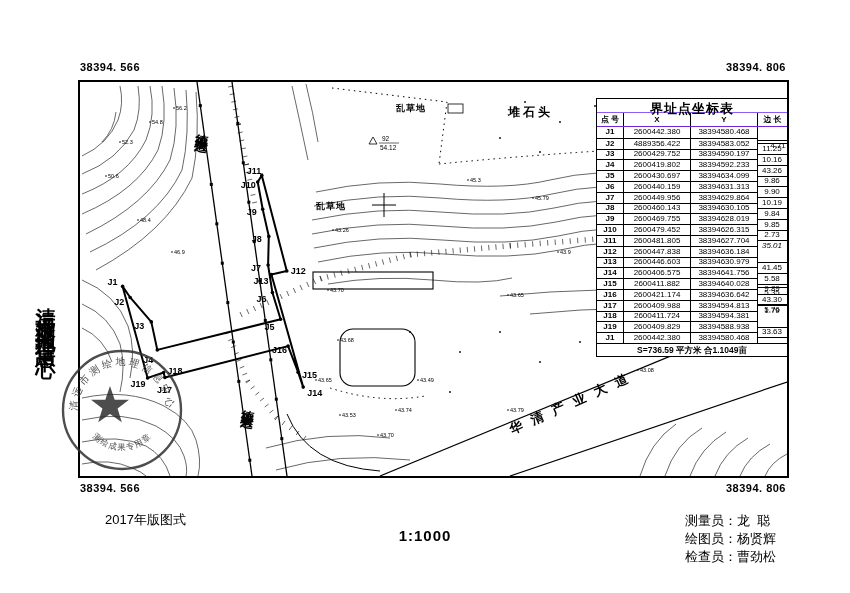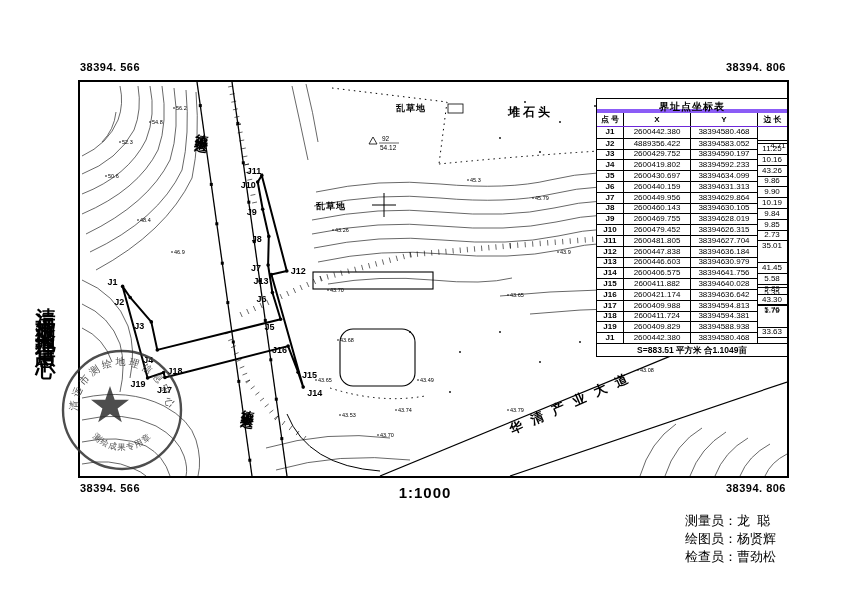--- a/index.html
+++ b/index.html
@@ -3,37 +3,37 @@
 <meta charset="utf-8">
 <style>
   html,body{margin:0;padding:0;background:#fff;}
   body{width:850px;height:593px;overflow:hidden;font-family:"Liberation Sans",sans-serif;color:#000;}
   .sheet{position:relative;width:850px;height:593px;background:#fff;}
   .title{position:absolute;top:33px;left:0;right:0;text-align:center;font-size:18px;font-weight:bold;letter-spacing:1px;}
   .corner{position:absolute;font-size:11px;font-weight:bold;letter-spacing:.5px;white-space:pre;}
   .frame{position:absolute;left:78px;top:80px;width:711px;height:398px;border:2px solid #000;box-sizing:border-box;background:#fff;}
   svg.map{position:absolute;left:0;top:0;}
   .ctable{position:absolute;top:16px;right:-1px;width:190px;background:#fff;border:1.5px solid #000;font-size:8px;line-height:1;z-index:5;}
-  .ct-title{height:14px;text-align:center;font-weight:bold;font-size:10px;border-bottom:4px solid #8b5cf6;padding-top:3px;box-sizing:border-box;letter-spacing:1px;}
+  .ct-title{height:14px;text-align:center;font-weight:bold;font-size:13px;border-bottom:1px solid #8b5cf6;padding-top:3px;box-sizing:border-box;letter-spacing:1px;}
   .ct-head{display:flex;height:13px;border-bottom:1px solid #6d28d9;}
   .ct-head .c{display:flex;align-items:center;justify-content:center;font-weight:bold;box-sizing:border-box;}
   .w1{width:26px}.w2{width:67px}.w3{width:67px}.w4{width:30px}
   .bl{border-left:1px solid #000;}
   .ct-rows{position:relative;height:216px;}
   .trow{display:flex;height:10.8px;}
   .trow .cell{display:flex;align-items:center;justify-content:center;box-sizing:border-box;border-top:1px solid #000;}
   .trow:first-child .cell{border-top:none;}
   .trow .sp4{box-sizing:border-box;border-left:1px solid #000;}
   .slen{position:absolute;left:160px;width:30px;height:10.8px;border-top:1px solid #000;display:flex;align-items:center;justify-content:center;box-sizing:border-box;background:transparent;}
   .slen.last{border-bottom:1px solid #000;}
   .ct-foot{height:13px;border-top:1px solid #000;text-align:center;font-weight:bold;font-size:8.5px;padding-top:2px;box-sizing:border-box;}
   .vlabel{position:absolute;left:33px;top:292px;writing-mode:vertical-rl;text-orientation:upright;font-size:20px;font-weight:600;letter-spacing:5px;z-index:3;}
   .seal{position:absolute;left:57px;top:345px;z-index:6;opacity:.85;}
   .datum{position:absolute;left:105px;top:511px;font-size:13px;line-height:17.5px;}
-  .scale{position:absolute;left:0;right:0;top:484px;text-align:center;font-size:15px;letter-spacing:1px;font-weight:600;}
+  .scale{position:absolute;left:0;right:0;top:527px;text-align:center;font-size:15px;letter-spacing:1px;font-weight:600;}
   .credits{position:absolute;left:685px;top:512px;font-size:13px;line-height:18px;white-space:pre;}
   
   text{font-family:"Liberation Sans",sans-serif;}
   .jlab{font-size:9px;font-weight:bold;}
   .arealab{font-weight:bold;}
   .spot{font-size:5.5px;}
   .roadlab{font-size:13px;font-weight:bold;}
 </style>
 </head>
 <body>
@@ -497,31 +497,31 @@
           <div class="slen" style="top: 13px; padding-left: 12px;">4.71</div>
           <div class="slen" style="top: 16.2px;">11.25</div>
           <div class="slen" style="top: 27px;">10.16</div>
           <div class="slen" style="top: 37.8px;">43.26</div>
           <div class="slen" style="top: 48.6px;">9.86</div>
           <div class="slen" style="top: 59.4px;">9.90</div>
           <div class="slen" style="top: 70.2px;">10.19</div>
           <div class="slen" style="top: 81px;">9.84</div>
           <div class="slen" style="top: 91.8px;">9.85</div>
           <div class="slen" style="top: 102.6px;">2.73</div>
-          <div class="slen" style="top: 113.4px;">35.01</div>
+          <div class="slen" style="top: 113.4px; font-style: italic;">35.01</div>
           <div class="slen" style="top: 124.2px; margin-top: 36px;">5.35</div>
           <div class="slen" style="top: 135px;">41.45</div>
           <div class="slen" style="top: 145.8px;">5.58</div>
           <div class="slen" style="top: 156.6px;">9.89</div>
           <div class="slen" style="top: 167.4px;">43.30</div>
           <div class="slen" style="top: 178.2px;">1.79</div>
           <div class="slen" style="top: 177px;">5.76</div>
           <div class="slen last" style="top: 199.8px;">33.63</div>
         </div>
-      <div class="ct-foot">S=883.51 平方米 合1.1049亩</div>
+      <div class="ct-foot">S=736.59 平方米 合1.1049亩</div>
     </div>
   </div>
 
   <div class="vlabel">清远市测绘地理信息中心</div>
 
   <svg class="seal" width="130" height="130" viewBox="-65 -65 130 130">
     <defs>
       <path id="arcTop" d="M -42.3,15.4 A 45 45 0 1 1 42.3,15.4" fill="none"></path>
       <path id="arcBot" d="M -35.4,18.6 A 40 40 0 0 0 35.4,18.6" fill="none"></path>
     </defs>
@@ -529,17 +529,18 @@
     <path fill="#2f2f2f" d="M -12,-24 L -7.3,-10.2 L 7,-10.2 L -4.4,-1.6 L -0.2,12.2 L -12,4 L -23.8,12.2 L -19.6,-1.6 L -31,-10.2 L -16.7,-10.2 Z"></path>
     <text font-size="10" letter-spacing="3" fill="#2f2f2f">
       <textPath href="#arcTop" startOffset="50%" text-anchor="middle">清远市测绘地理信息中心</textPath>
     </text>
     <text font-size="8.5" letter-spacing="1" fill="#2f2f2f">
       <textPath href="#arcBot" startOffset="50%" text-anchor="middle">测绘成果专用章</textPath>
     </text>
   </svg>
 
   <div class="datum" id="datum-block">
+      <div>2017年版图式</div>
     </div>
   <div class="scale">1:1000</div>
   <div class="credits" id="credits-block"><div>测量员：龙  聪</div><div>绘图员：杨贤辉</div><div>检查员：曹劲松</div></div>
 
 </div>
 
 </body></html>

